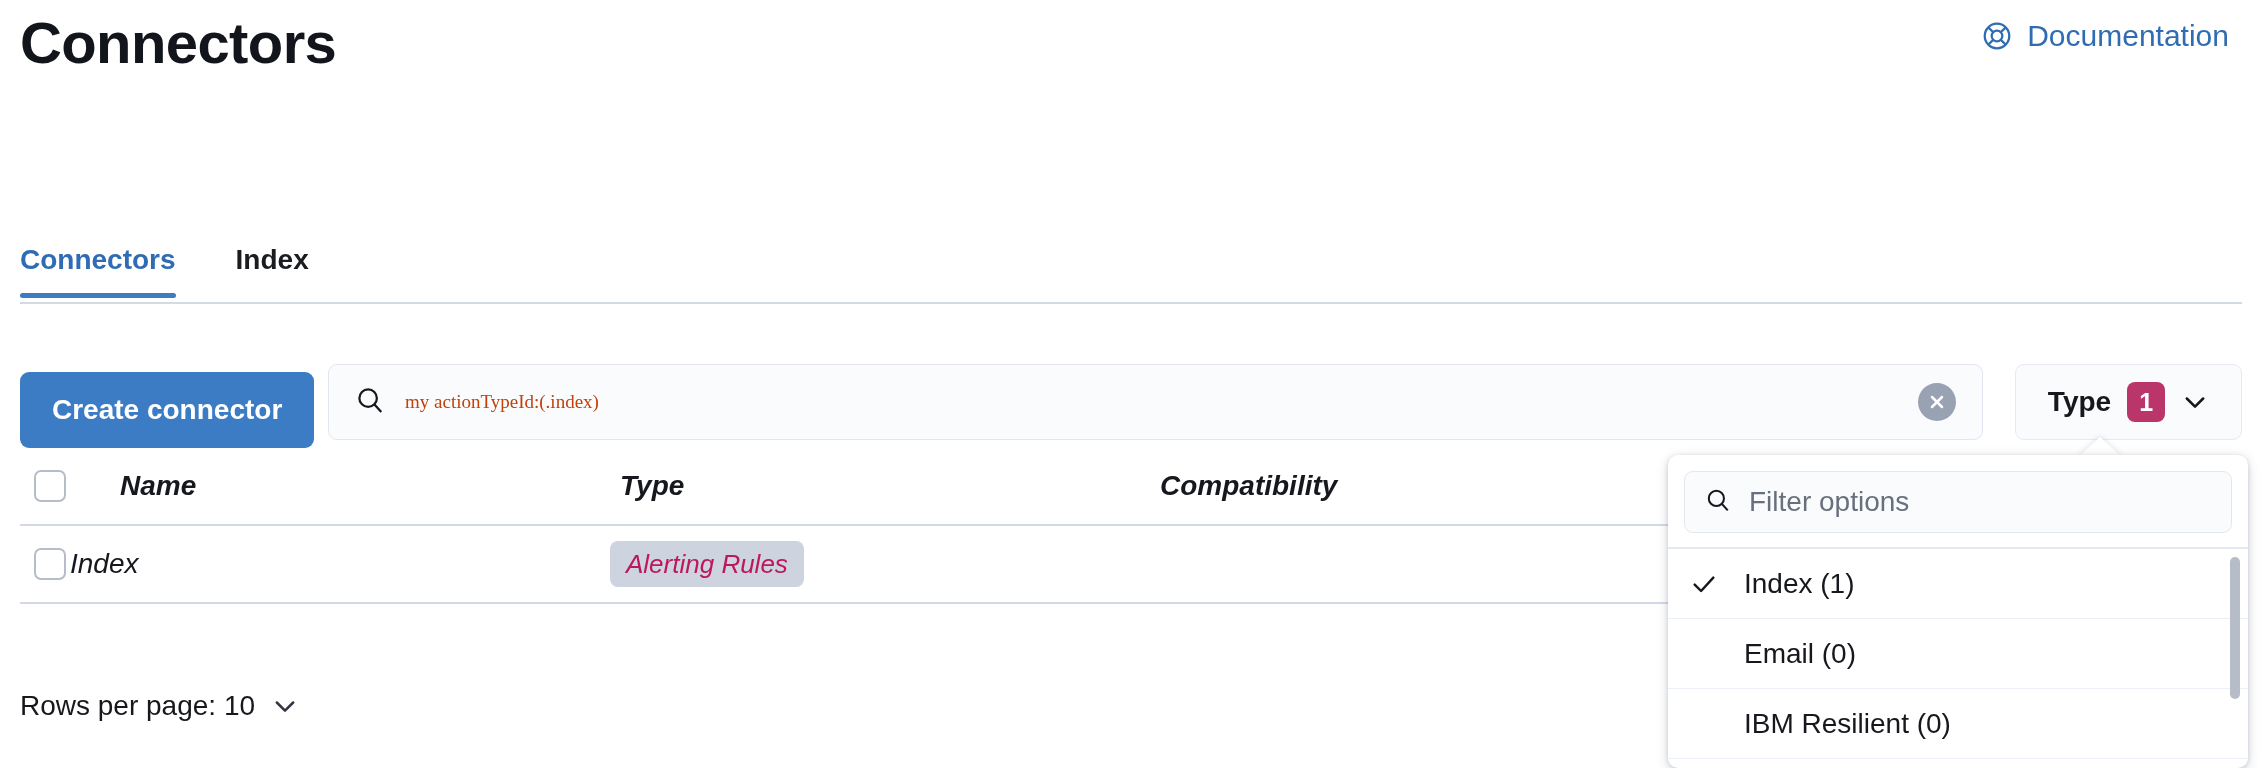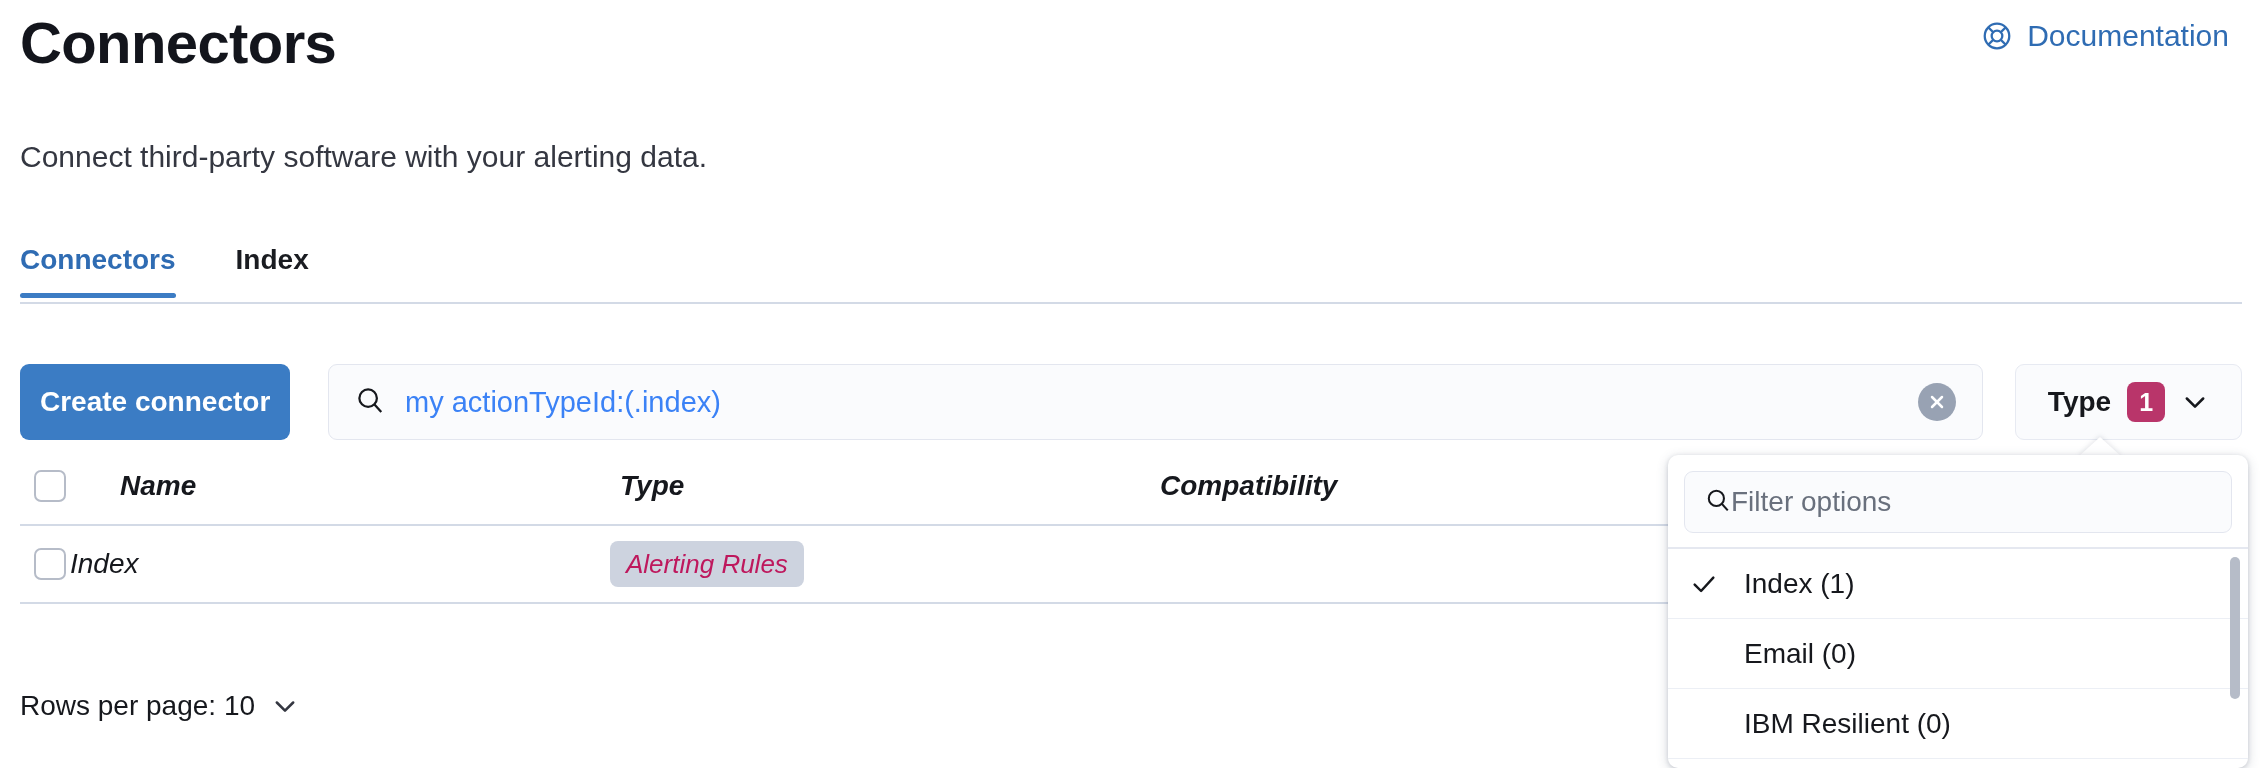--- a/index.html
+++ b/index.html
@@ -52,36 +52,36 @@
     height: 5px; background: #3c7cc4; border-radius: 3px;
   }
   .tab-underline {
     position: absolute; left: 20px; top: 302px; width: 2222px; height: 2px;
     background: #d3dae6;
   }
 
   
   .controls { position: absolute; left: 20px; top: 364px; height: 76px; width: 2222px; }
   .btn-primary {
-    position: absolute; left: 0; top: 0; height: 76px;
-    padding: 0 20px; border: none; border-radius: 9px;
+    position: absolute; left: 0; top: 8px; height: 76px;
+    padding: 0 32px; border: none; border-radius: 9px;
     background: #3b7cc4; color: #fff;
     font-family: "Liberation Sans", sans-serif;
     font-size: 28px; font-weight: 700; cursor: pointer;
     display: flex; align-items: center; white-space: nowrap;
   }
   .searchbox {
     position: absolute; left: 308px; top: 0; width: 1655px; height: 76px;
     background: #fafbfd; border: 1px solid #e3e6ef; border-radius: 9px;
     display: flex; align-items: center; padding: 0 20px;
   }
   .search-ic { width: 30px; height: 30px; flex: none; margin-left: 6px; }
   .search-val {
-    margin-left: 20px; font-size: 29px; color: #3b82f6; line-height: 34px;
-    white-space: nowrap; flex: 1; overflow: hidden;
+    margin-left: 20px; font-size: 19px; color: #c2410c; line-height: 34px;
+    white-space: nowrap; flex: 1; overflow: hidden; font-family: Liberation Serif, serif;
   }
   .clear-btn {
     width: 38px; height: 38px; border-radius: 50%; background: #98a2b3;
     display: flex; align-items: center; justify-content: center;
     cursor: pointer; flex: none; margin-right: 6px;
   }
   .clear-btn svg { width: 20px; height: 20px; display:block; }
 
   .filter-btn {
     position: absolute; left: 1995px; top: 0; width: 227px; height: 76px;
@@ -140,21 +140,21 @@
     border-right: 22px solid transparent;
     border-bottom: 20px solid #ffffff;
     filter: drop-shadow(0 -2px 2px rgba(65,78,101,0.12));
   }
   .pop-search-wrap { padding: 16px 16px 14px 16px; }
   .pop-search {
     height: 62px; background: #fafbfd; border: 1px solid #e3e6ef;
     border-radius: 9px; display: flex; align-items: center; padding: 0 18px;
   }
   .pop-search .search-ic { width: 26px; height: 26px; margin-left: 2px; }
-  .pop-ph { margin-left: 0; font-size: 28px; color: #69707d; white-space: nowrap; }
+  .pop-ph { margin-left: 18px; font-size: 28px; color: #69707d; white-space: nowrap; }
   .pop-divider { height: 2px; background: #e5e8f0; }
   .pop-list { position: relative; }
   .opt {
     height: 70px; display: flex; align-items: center;
     border-bottom: 1px solid #eceff5; cursor: pointer; padding-left: 22px;
   }
   .opt .mark { width: 54px; flex: none; display:flex; align-items:center; }
   .opt .mark svg { width: 28px; height: 28px; display: block; }
   .opt .txt { font-size: 28px; color: #16181d; white-space: nowrap; }
   .pop-scrollbar {
@@ -177,21 +177,20 @@
           <line x1="14.9" y1="9.1" x2="18.4" y2="5.6"></line>
           <line x1="9.1" y1="9.1" x2="5.6" y2="5.6"></line>
           <line x1="14.9" y1="14.9" x2="18.4" y2="18.4"></line>
           <line x1="9.1" y1="14.9" x2="5.6" y2="18.4"></line>
         </svg>
       </span>
       <span>Documentation</span>
     </div>
   </div>
 
-  <div class="subtitle">Connect third-party software with your alerting data.</div>
 
   <div class="tabs">
     <div class="tab active">
       <span>Connectors</span>
     </div>
     <div class="tab">
       <span>Index</span>
     </div>
   </div>
   <div class="tab-underline"></div>

